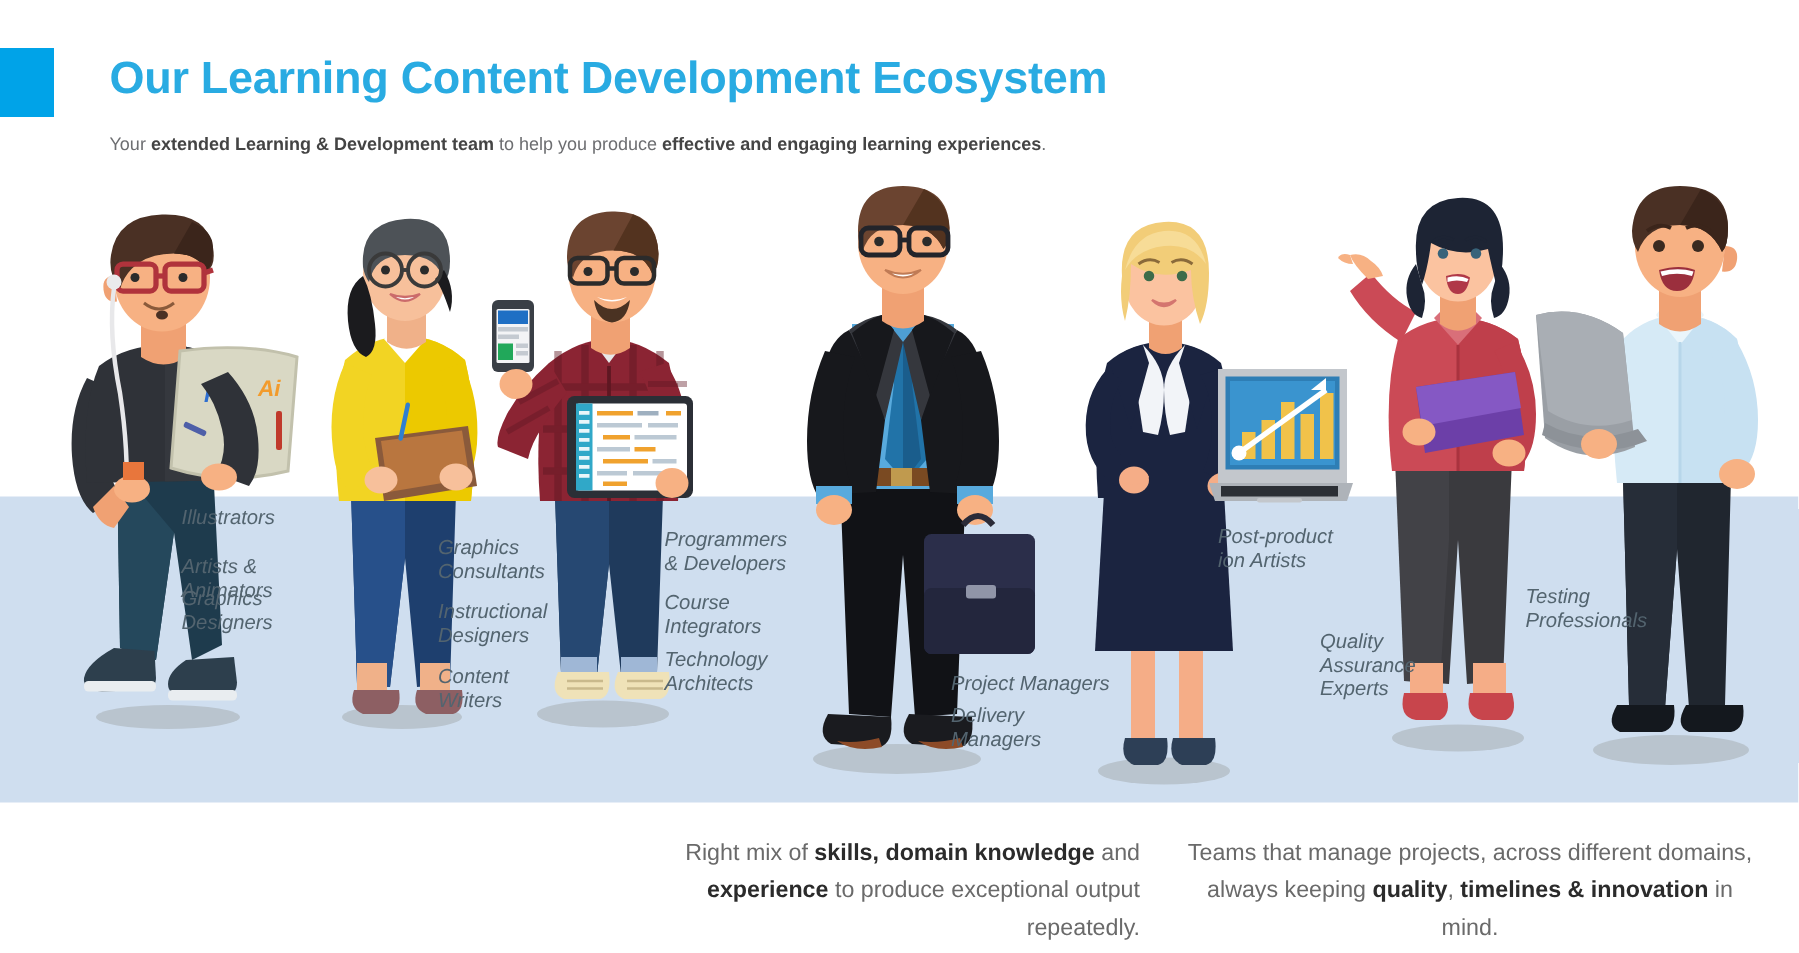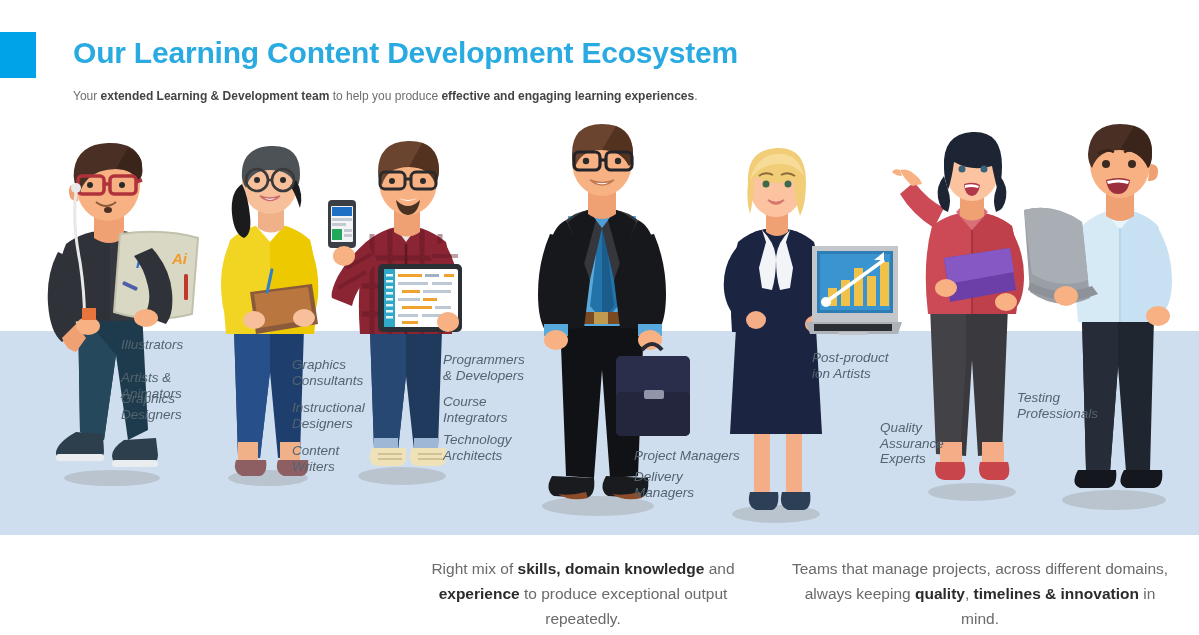--- a/index.html
+++ b/index.html
@@ -46,21 +46,21 @@
 
   
   .captions { position: absolute; left: 0; top: 548px; width: 1199px; height: 87px; }
   .caption {
     position: absolute; top: 8px;
     font-size: 15.5px; line-height: 25px; color: #6a6a6a;
     text-align: center;
   }
   .caption b { color: #2b2b2b; font-weight: bold; }
   .cap1 { left: 30px;  width: 360px; }
-  .cap2 { left: 418px; width: 330px; }
+  .cap2 { left: 430px; width: 330px; text-align: right; }
   .cap3 { left: 790px; width: 380px; }
 
   
   .figure { position: absolute; z-index: 20; }
   svg { display:block; overflow: visible; }
 </style>
 </head>
 <body>
 
 <div id="page">

